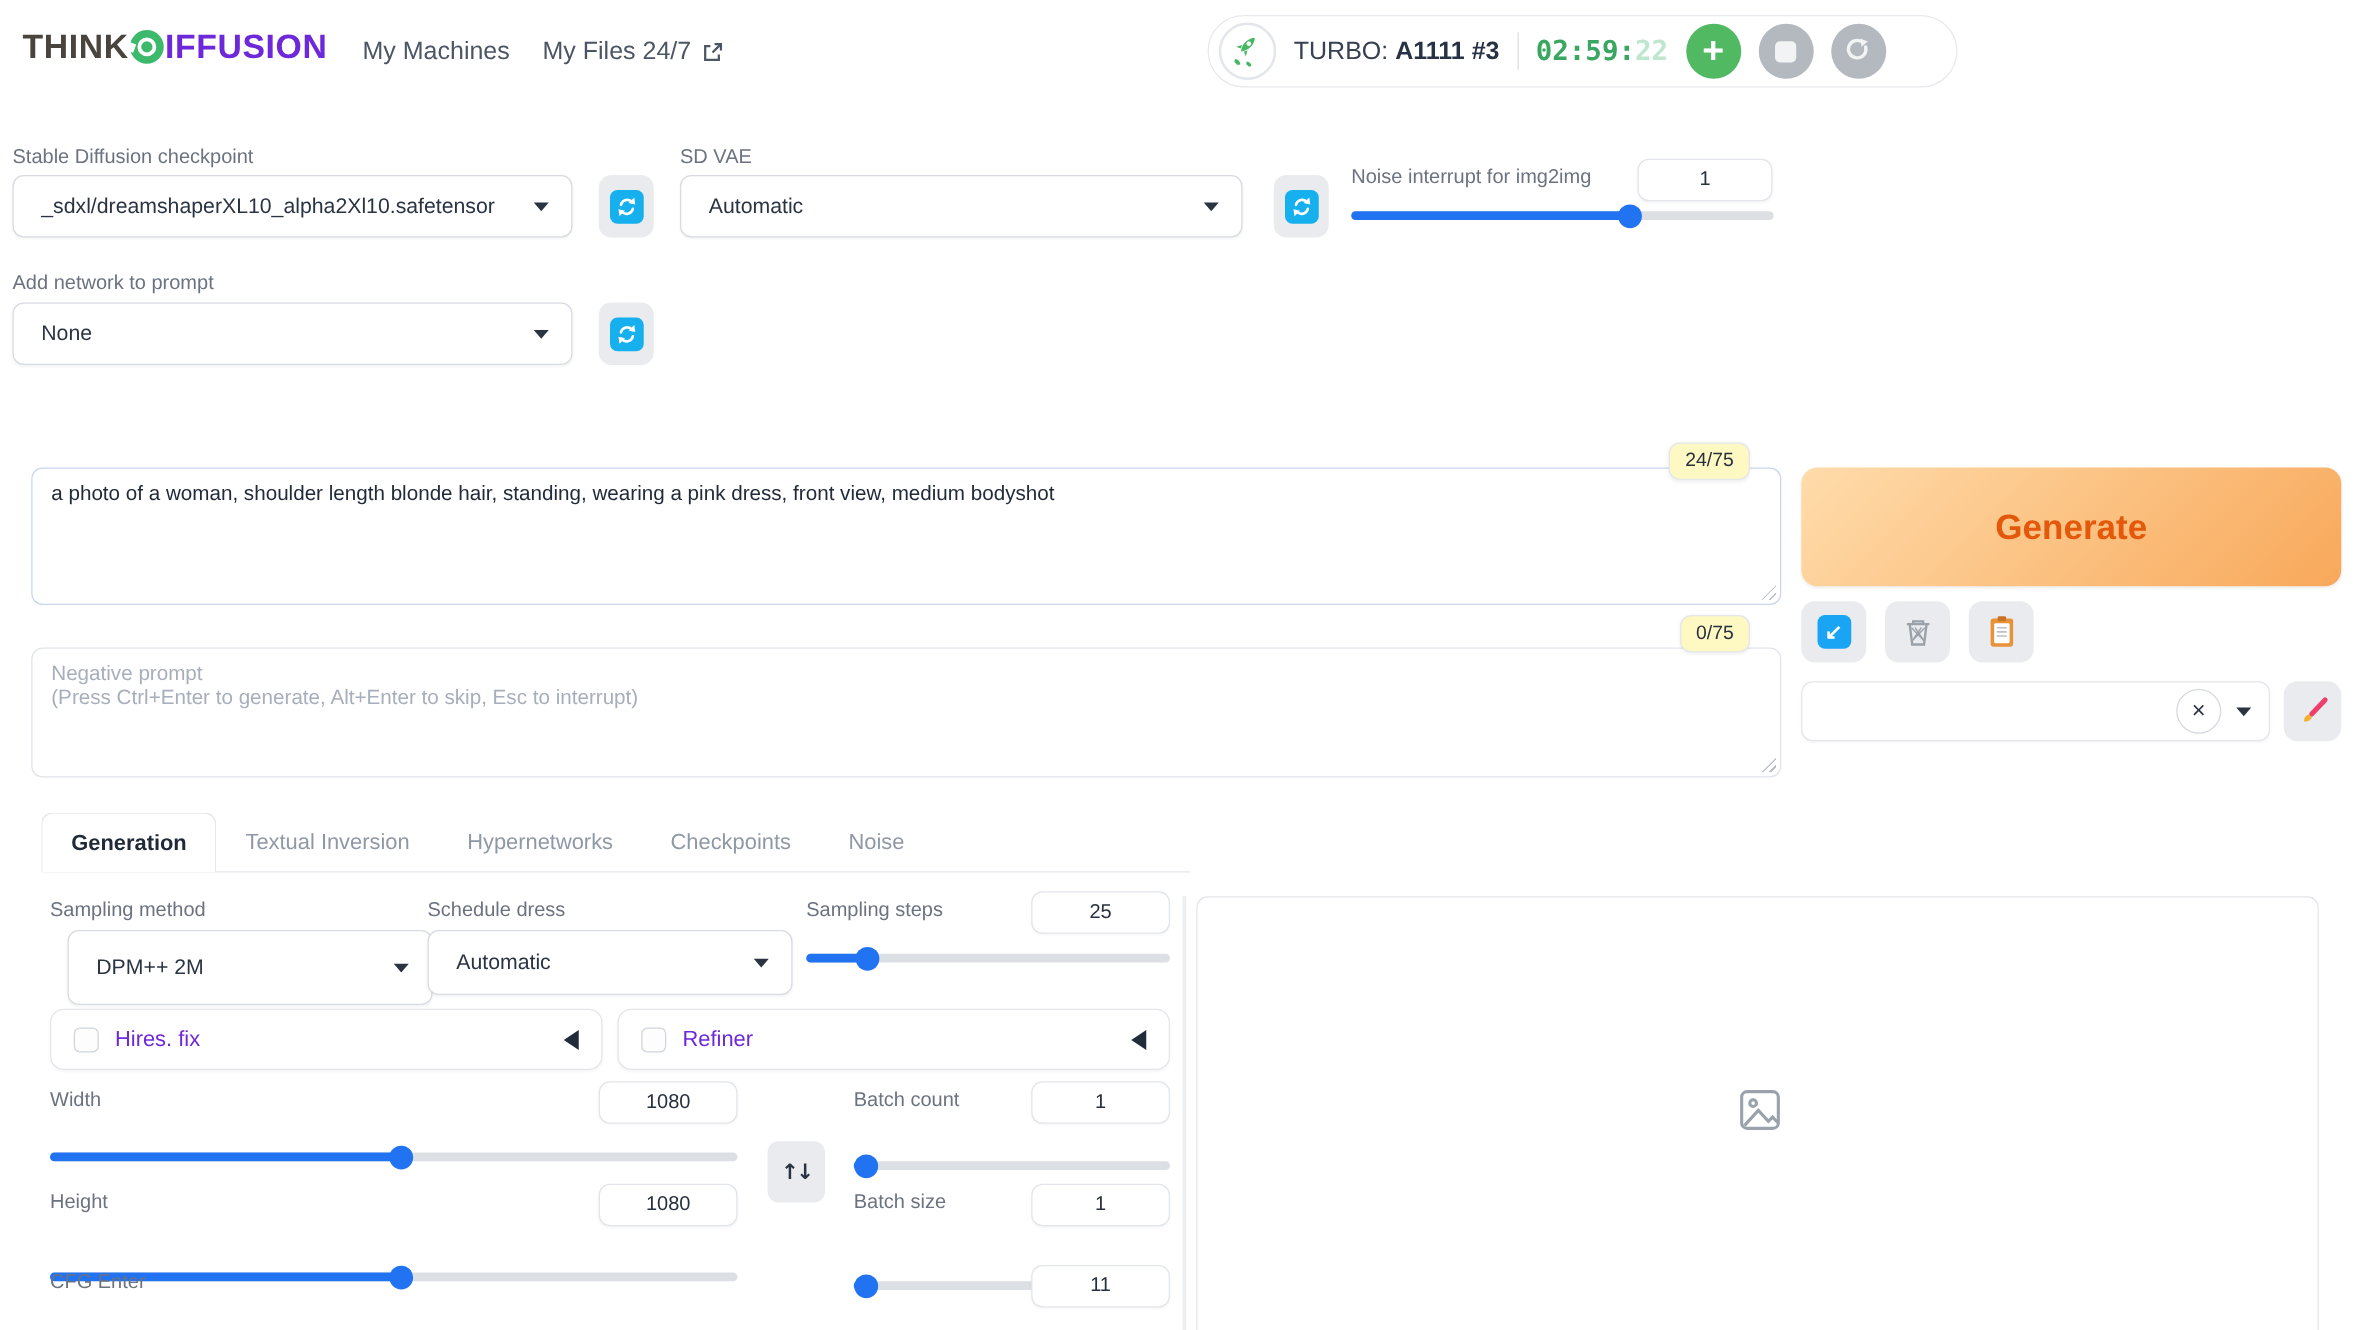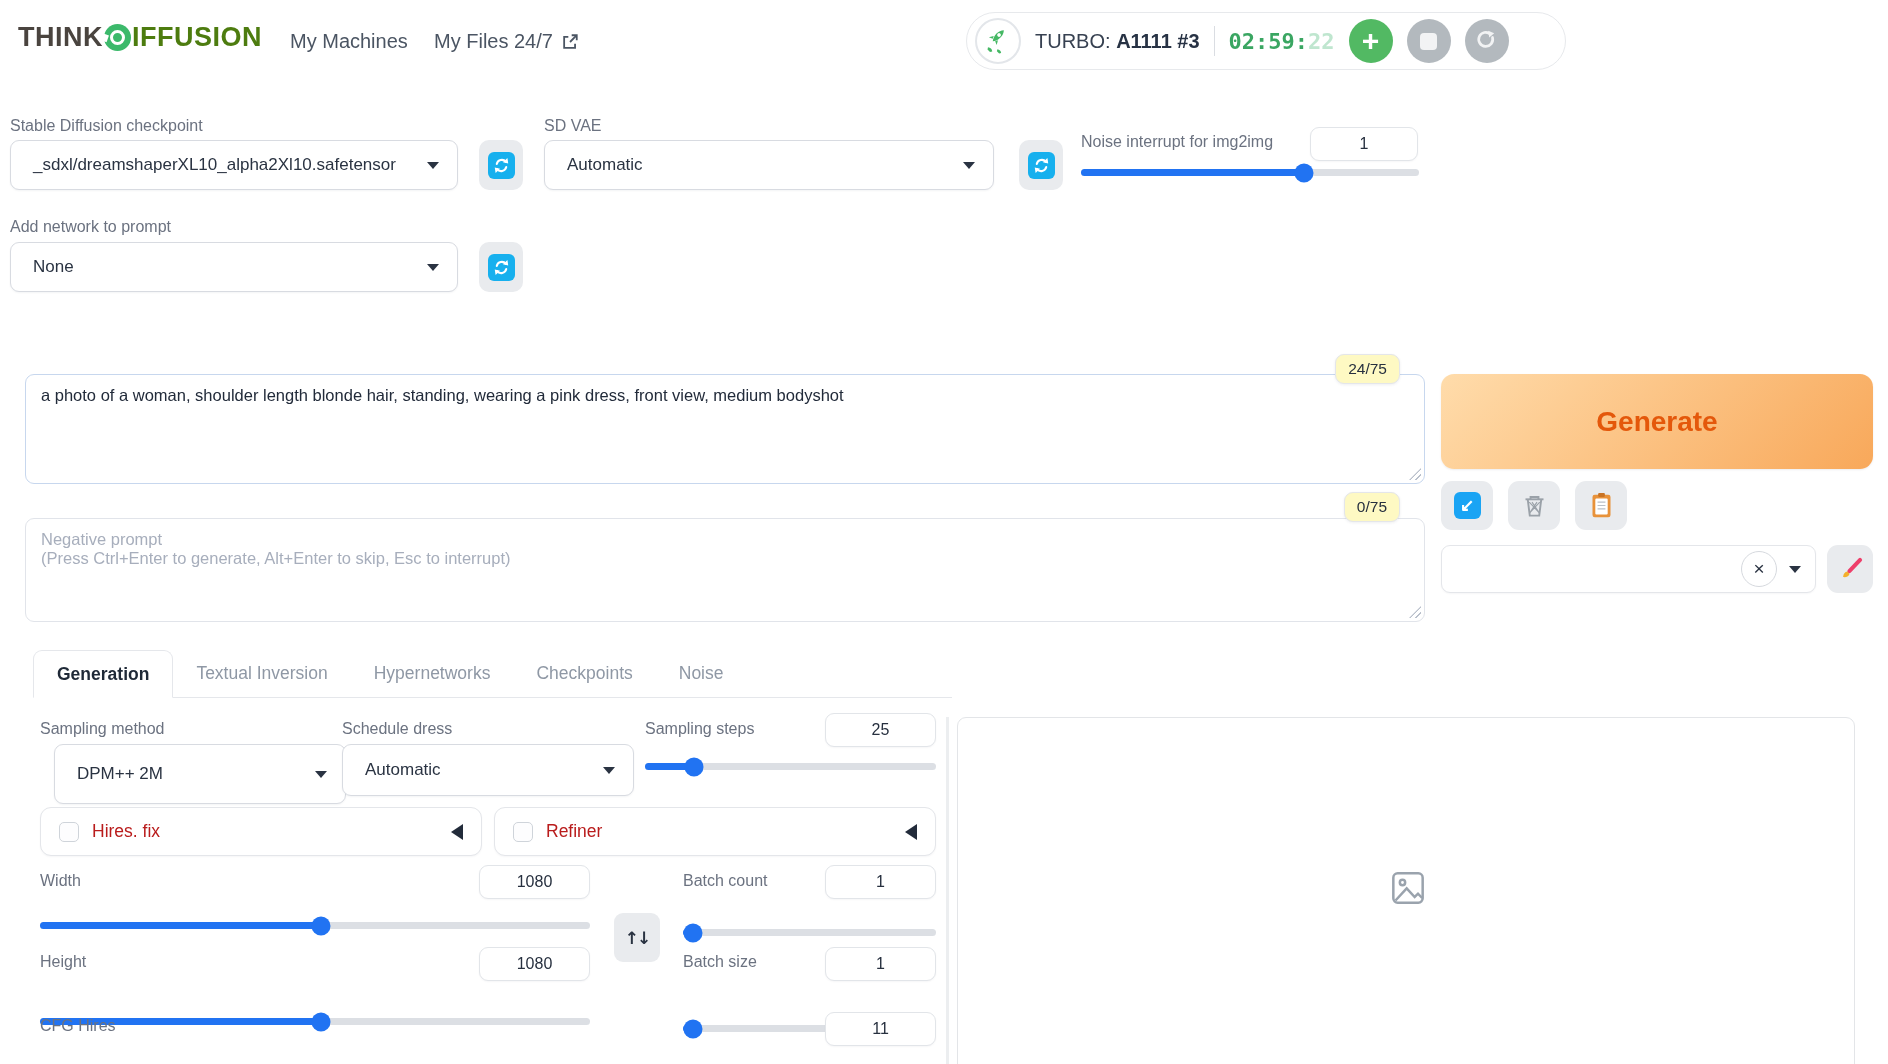--- a/index.html
+++ b/index.html
@@ -7,21 +7,21 @@
   body { font-family:"Liberation Sans", sans-serif; color:#27303f; }
   .page { position:relative; width:1888px; height:1064px; background:#fff; overflow:hidden; }
   .abs { position:absolute; }
 
   
   .logo { display:flex; align-items:center; font-weight:bold; font-size:27px; letter-spacing:.5px; }
   .logo .think { color:#4a443f; }
   .logo .dmark { width:27px; height:27px; border-radius:50%; background:#3cb96b; margin:0 1px; position:relative; }
   .logo .dmark::after { content:""; position:absolute; inset:6px; border:3px solid #fff; border-radius:50%; }
   .logo .dmark::before { content:""; position:absolute; left:-4px; top:10px; width:8px; height:7px; background:#fff; transform:rotate(20deg); }
-  .logo .diffusion { color:#4d7c0f; }
+  .logo .diffusion { color:#6d28d9; }
   .navlink { font-size:20px; color:#4b5563; cursor:pointer; display:flex; align-items:center; gap:8px; }
 
   .machine-pill { display:flex; align-items:center; gap:14px; height:58px; border:1px solid #e7e9ec; border-radius:29px; padding:0 8px 0 8px; background:#fff; }
   .rocket-circle { width:46px; height:46px; border-radius:50%; border:2px solid #e3e6ea; display:flex; align-items:center; justify-content:center; }
   .machine-label { font-size:20px; color:#374151; white-space:nowrap; }
   .machine-label b { color:#273244; }
   .pill-divider { width:1px; height:30px; background:#dadde2; }
   .timer { font-family:"DejaVu Sans Mono", monospace; font-size:22px; font-weight:bold; white-space:nowrap; }
   .timer .t-main { color:#3aa662; }
   .timer .t-sec { color:#bfe6cf; }
@@ -70,21 +70,21 @@
                display:flex; align-items:center; justify-content:center; }
   .styles-select { display:flex; align-items:center; justify-content:flex-end; gap:12px; background:#fff;
                    border:1px solid #e4e6ea; border-radius:9px; box-shadow:0 1px 2px rgba(20,30,50,.04); padding:0 14px; cursor:pointer; }
   .xcircle { width:36px; height:36px; border-radius:50%; border:1px solid #d6d9de; display:flex; align-items:center; justify-content:center;
              font-size:19px; color:#2a3342; }
 
   
   .accordion { display:flex; align-items:center; gap:13px; background:#fff; border:1px solid #e4e6ea; border-radius:11px;
                padding:0 18px; box-shadow:0 1px 2px rgba(20,30,50,.04); cursor:pointer; }
   .checkbox { width:20px; height:20px; border:1.5px solid #cfd4da; border-radius:5px; background:#fdfdfe; flex:none; cursor:pointer; }
-  .acc-label { font-size:17.5px; color:#b91c1c; flex:1; }
+  .acc-label { font-size:17.5px; color:#6d28d9; flex:1; }
   .left-tri { width:0; height:0; border-top:8px solid transparent; border-bottom:8px solid transparent; border-right:12px solid #222b3a; }
   .swapbtn { background:#e9ebee; border:none; border-radius:9px; font-size:17px; font-weight:bold; color:#2a3342;
              letter-spacing:-2px; cursor:pointer; display:flex; align-items:center; justify-content:center; font-family:"DejaVu Sans", sans-serif; }
   .preview-panel { background:#fff; border:1px solid #e3e5e8; border-radius:9px; }
   .vdivider { background:#eceef0; }
 </style>
 </head>
 <body>
 
 <div class="page">
@@ -314,21 +314,21 @@
       <span class="thumb" style="left:51%;"></span>
   </div>
 
   <div class="abs qlabel" style="left:683px; top:953px;">Batch size</div>
   <input class="abs numinput" style="left: 825px; top: 947px; width: 111px;" value="1">
   <div class="abs slider" style="left:683px; top:990px; width:253px;">
     <span class="fill" style="width:4%;"></span>
       <span class="thumb" style="left:4%;"></span>
   </div>
 
-  <div class="abs qlabel" style="left:40px; top:1017px;">CFG Hires</div>
+  <div class="abs qlabel" style="left:40px; top:1017px;">CFG Enter</div>
   <input class="abs numinput" style="left: 825px; top: 1012px; width: 111px;" value="11">
 
   <div class="abs vdivider" style="left:946px; top:717px; width:3px; height:347px;"></div>
   <div class="abs preview-panel" style="left:957px; top:717px; width:898px; height:400px;">
     <span class="abs" style="left:430px; top:150px; display:flex;">
       <svg width="40" height="40" viewBox="0 0 24 24" fill="none" stroke="#9aa3ad" stroke-width="1.5">
         <rect x="3.2" y="3.2" width="17.6" height="17.6" rx="2.6"></rect>
         <circle cx="8.7" cy="8.7" r="1.6"></circle>
         <path d="M4.5 19.5 L11.2 12.2 L16 17.4 L18 15.4 L20.5 18"></path>
       </svg>

